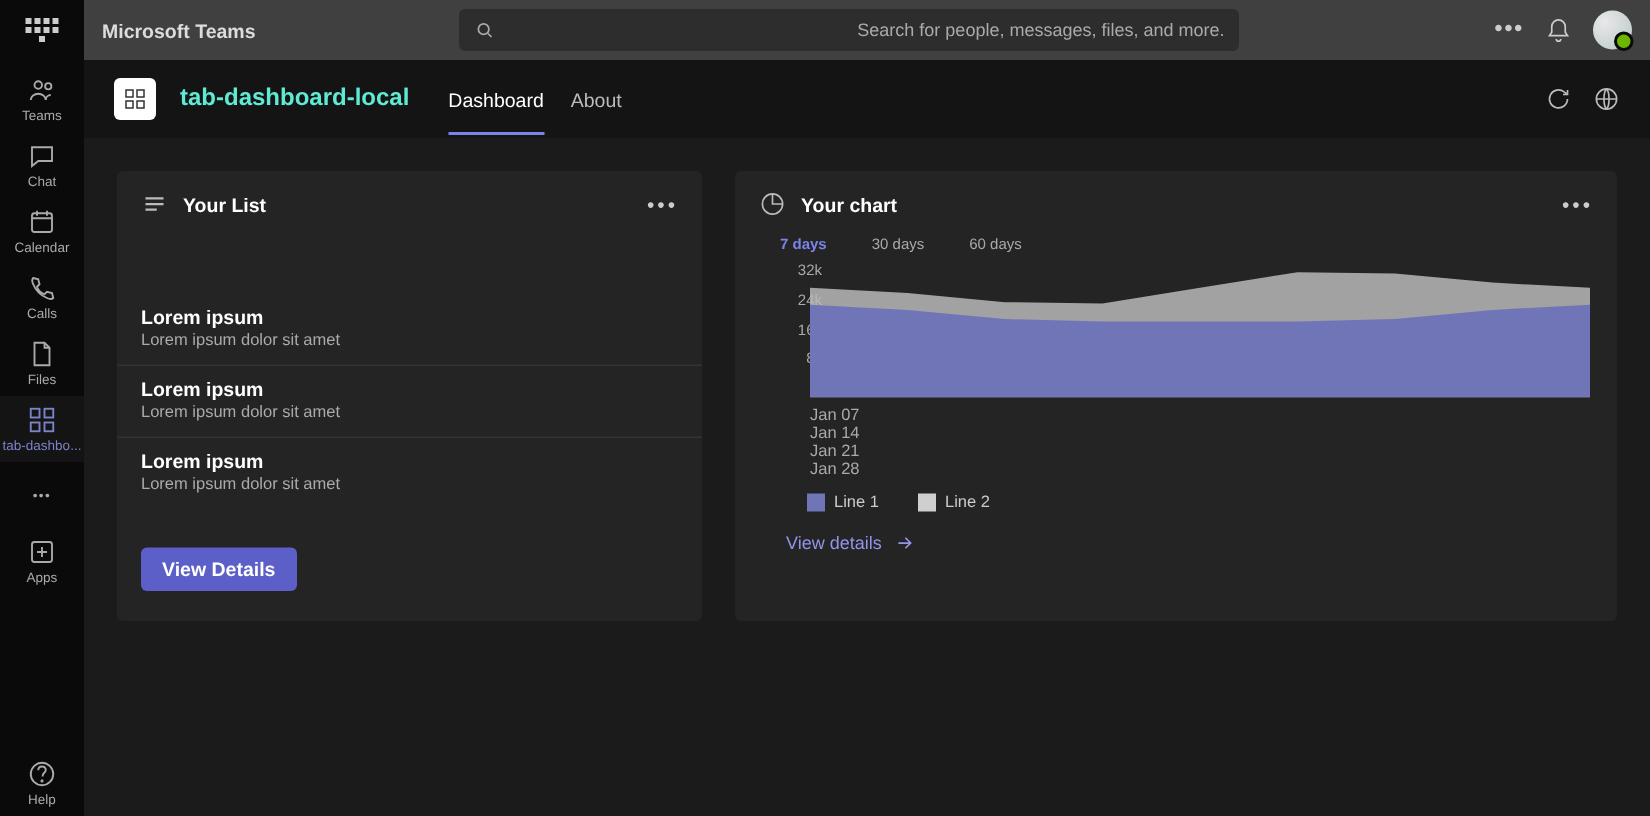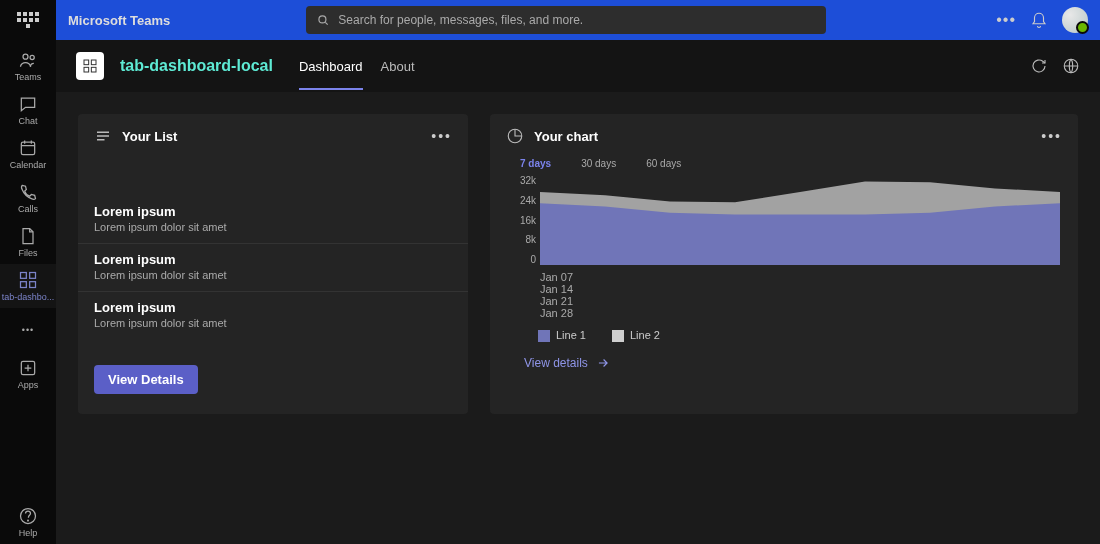--- a/index.html
+++ b/index.html
@@ -9,23 +9,23 @@
   .rail { width:56px; background:#0a0a0a; display:flex; flex-direction:column; align-items:center; padding-top:8px; }
   .rail .waffle { width:24px; height:24px; margin-bottom:12px; display:flex; flex-wrap:wrap; gap:2px; justify-content:center; align-content:center; }
   .rail .waffle span { width:4px; height:4px; background:#ccc; }
   .rail-item { width:56px; height:44px; display:flex; flex-direction:column; align-items:center; justify-content:center; gap:2px; font-size:9px; color:#aaa; cursor:pointer; }
   .rail-item.active { color:#7b83c9; background:#141414; }
   .rail-item svg { width:20px; height:20px; }
   .rail-spacer { flex:1; }
   
   .main { flex:1; display:flex; flex-direction:column; background:#1b1b1b; }
   
-  .topbar { height:40px; background:#1d4ed8; display:flex; align-items:center; padding:0 12px; gap:16px; }
+  .topbar { height:40px; background:#404040; display:flex; align-items:center; padding:0 12px; gap:16px; }
   .brand { font-size:13px; font-weight:600; color:#ddd; }
-  .search { flex:0 0 520px; margin-left:120px; height:28px; background:#2d2d2d; border-radius:4px; display:flex; align-items:center; padding:0 10px; gap:8px; color:#aaa; font-size:12px; }
+  .search { flex:0 0 520px; margin-left:120px; height:28px; background:#2d2d2d; border-radius:4px; display:flex; align-items:center; padding:0 10px; gap:8px; color:#aaa; font-size:12px;justify-content:space-between; }
   .search svg { width:14px; height:14px; }
   .topbar-right { margin-left:auto; display:flex; align-items:center; gap:14px; }
   .topbar-right svg { width:18px; height:18px; color:#ccc; }
   .avatar { width:26px; height:26px; border-radius:50%; background:radial-gradient(circle at 30% 30%, #e8e8e8, #b8c8c8); position:relative; }
   .avatar::after { content:""; position:absolute; right:-1px; bottom:-1px; width:9px; height:9px; background:#6bb700; border:2px solid #0a0a0a; border-radius:50%; }
   
   .tabhead { height:52px; background:#141414; display:flex; align-items:center; padding:0 20px; gap:16px; }
   .app-icon { width:28px; height:28px; border-radius:4px; background:#fff; display:flex; align-items:center; justify-content:center; }
   .app-icon svg { width:16px; height:16px; color:#333; }
   .app-name { font-size:16px; font-weight:700; color:#5eead4; }
@@ -48,21 +48,21 @@
   .list-row:last-child { border-bottom:none; }
   .list-row .t1 { font-size:13px; font-weight:600; color:#fff; }
   .list-row .t2 { font-size:11px; color:#aaa; margin-top:2px; }
   .card-footer { padding:14px 16px 20px; }
   .btn-primary { background:#5b5fc7; color:#fff; border:none; border-radius:4px; padding:7px 14px; font-size:13px; font-weight:600; cursor:pointer; }
   
   .range-tabs { display:flex; gap:30px; padding:0 30px; font-size:10px; }
   .range-tab { color:#aaa; cursor:pointer; }
   .range-tab.active { color:#7b83eb; font-weight:600; }
   .chart-wrap { padding:6px 18px 0 18px; position:relative; }
-  .y-ticks { position:absolute; left:20px; top:6px; height:90px; display:flex; flex-direction:column; justify-content:space-between; font-size:10px; color:#aaa; text-align:right; width:26px; }
+  .y-ticks { position:absolute; left:32px; top:6px; height:90px; display:flex; flex-direction:column; justify-content:space-between; font-size:10px; color:#aaa; text-align:right; width:26px; }
   .plot { margin-left:32px; height:90px; position:relative; }
   .x-ticks { margin-left:32px; display:flex; justify-content:space-between; font-size:11px; color:#aaa; margin-top:6px;flex-direction:column; }
   .legend { display:flex; gap:26px; padding:10px 18px 0 48px; font-size:11px; color:#ccc; align-items:center; }
   .sw { width:12px; height:12px; display:inline-block; margin-right:6px; vertical-align:middle; }
   .sw1 { background:#7075b8; }
   .sw2 { background:#cfcfcf; }
   .link-details { padding:14px 18px 0 34px; font-size:12px; color:#8f95e8; display:flex; align-items:center; gap:8px; cursor:pointer; }
   .link-details svg { width:14px; height:14px; }
   .ellipsis { letter-spacing:1px; }
 </style>

